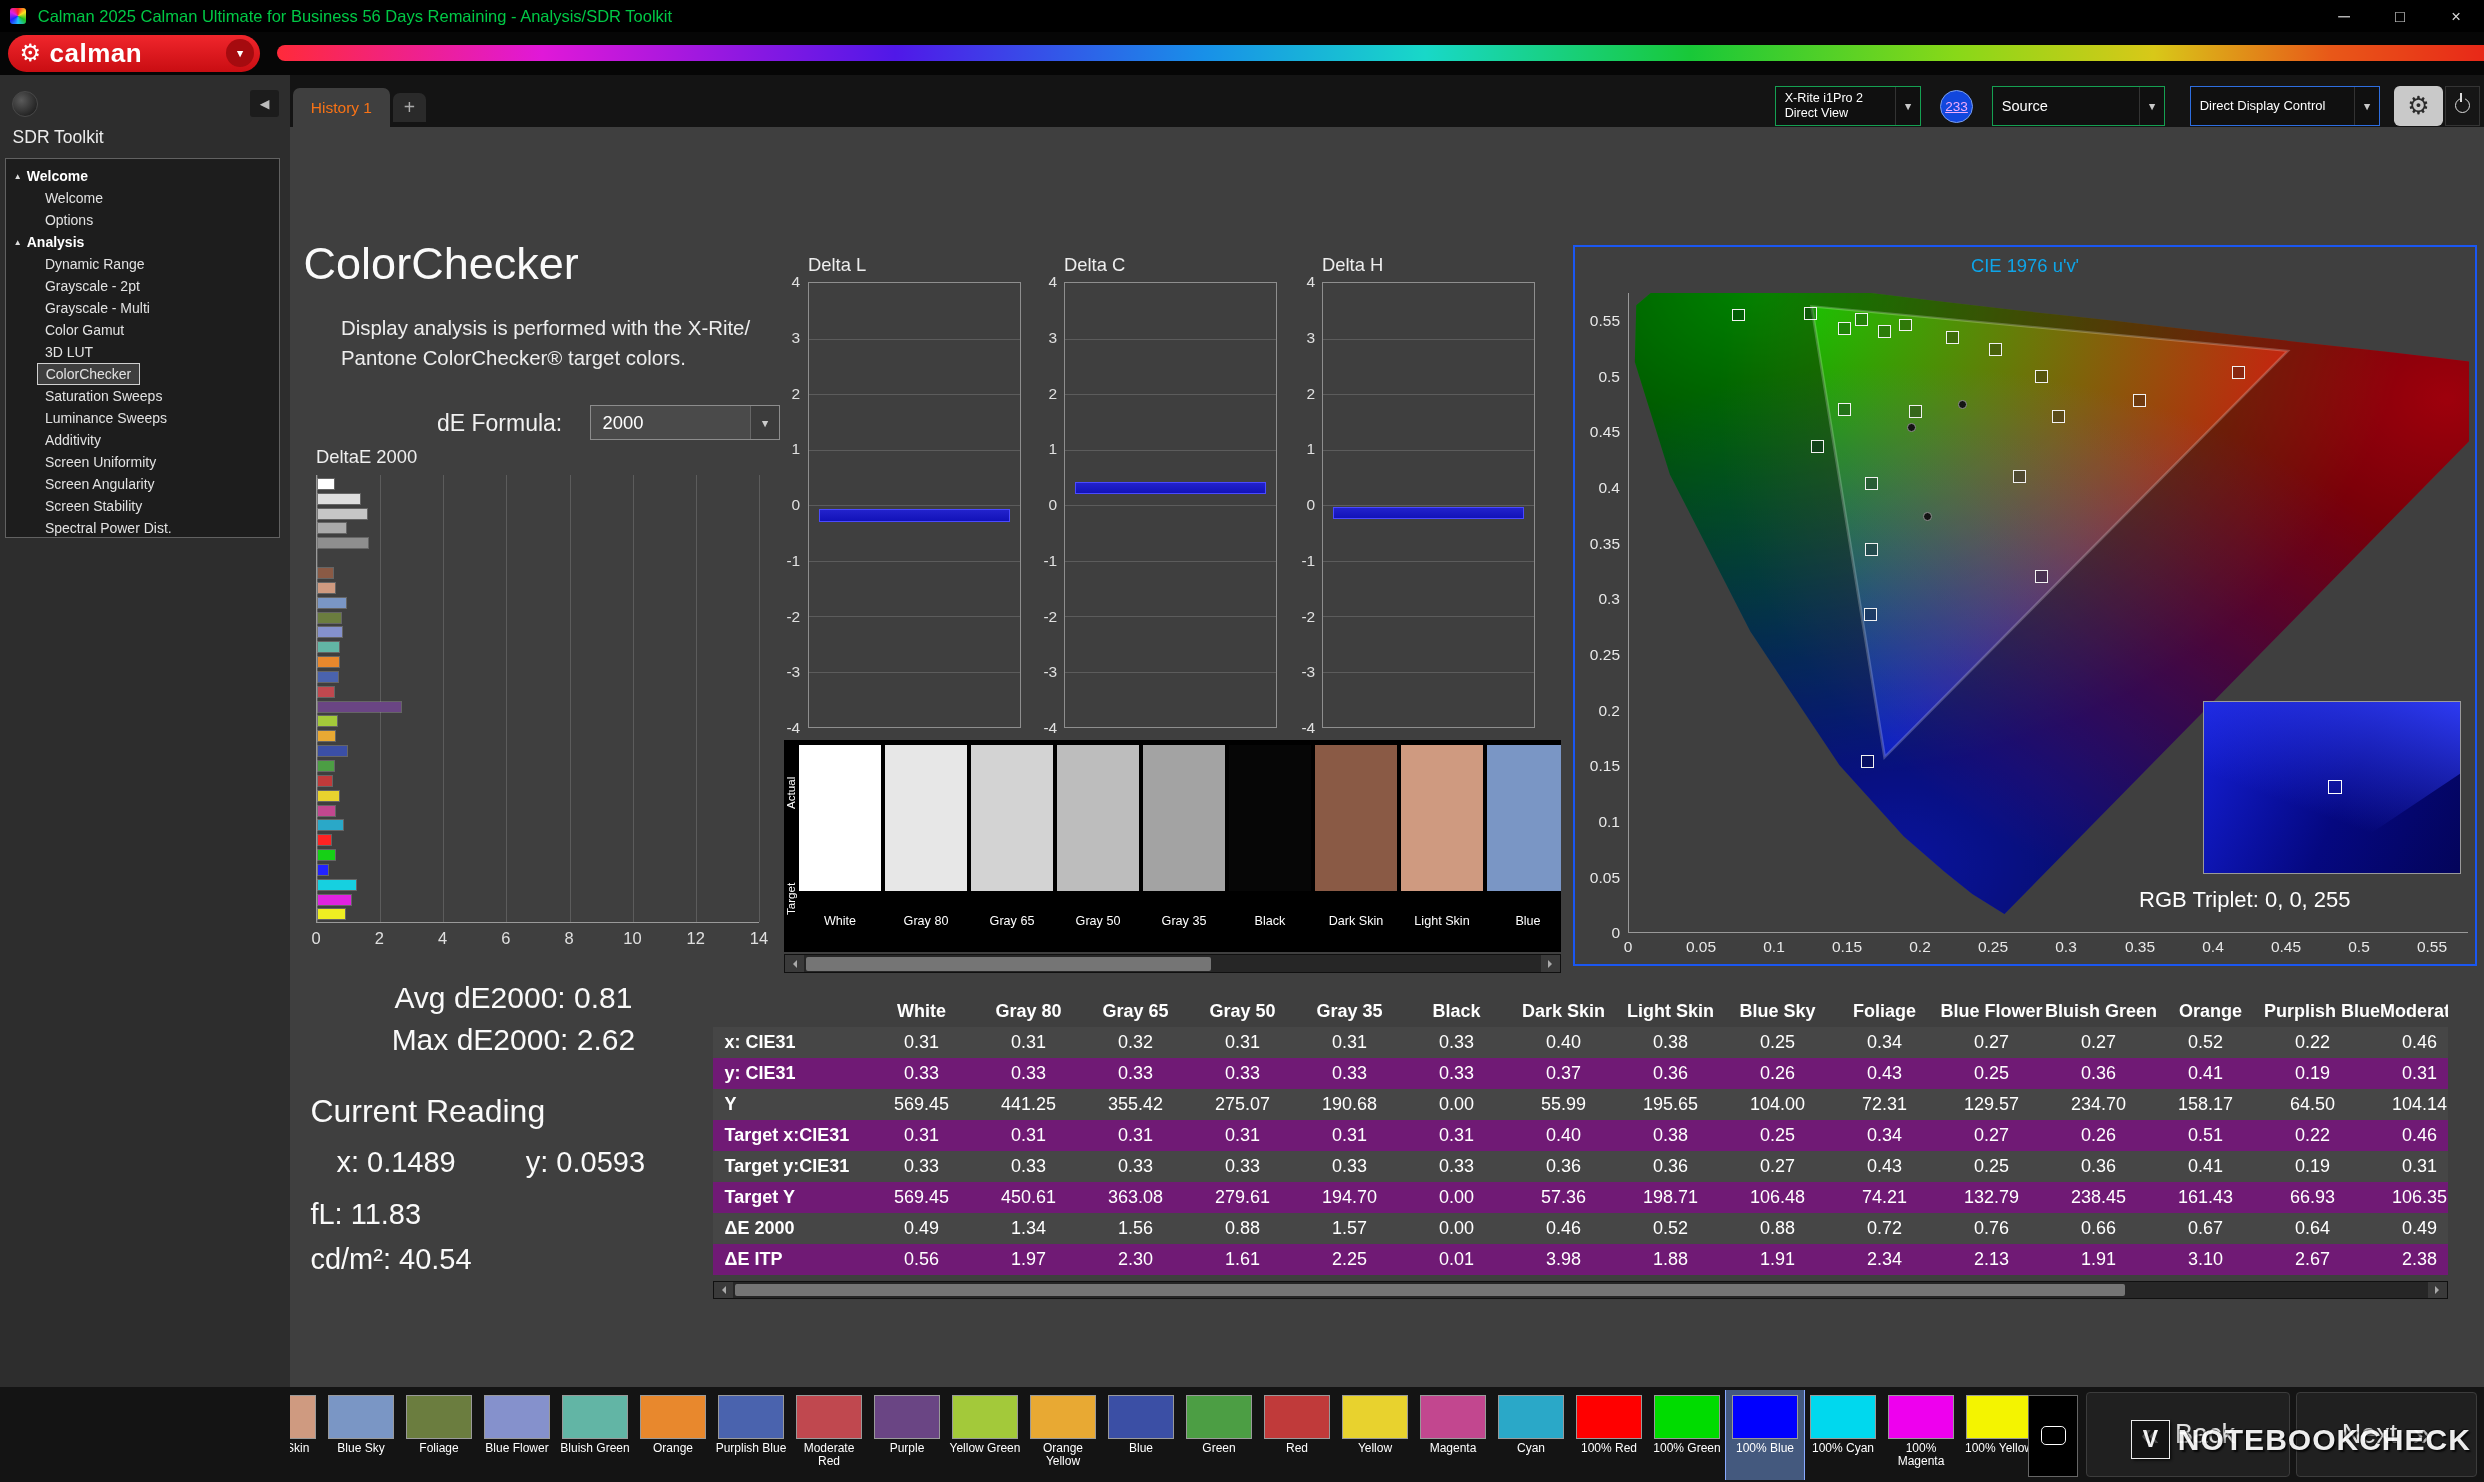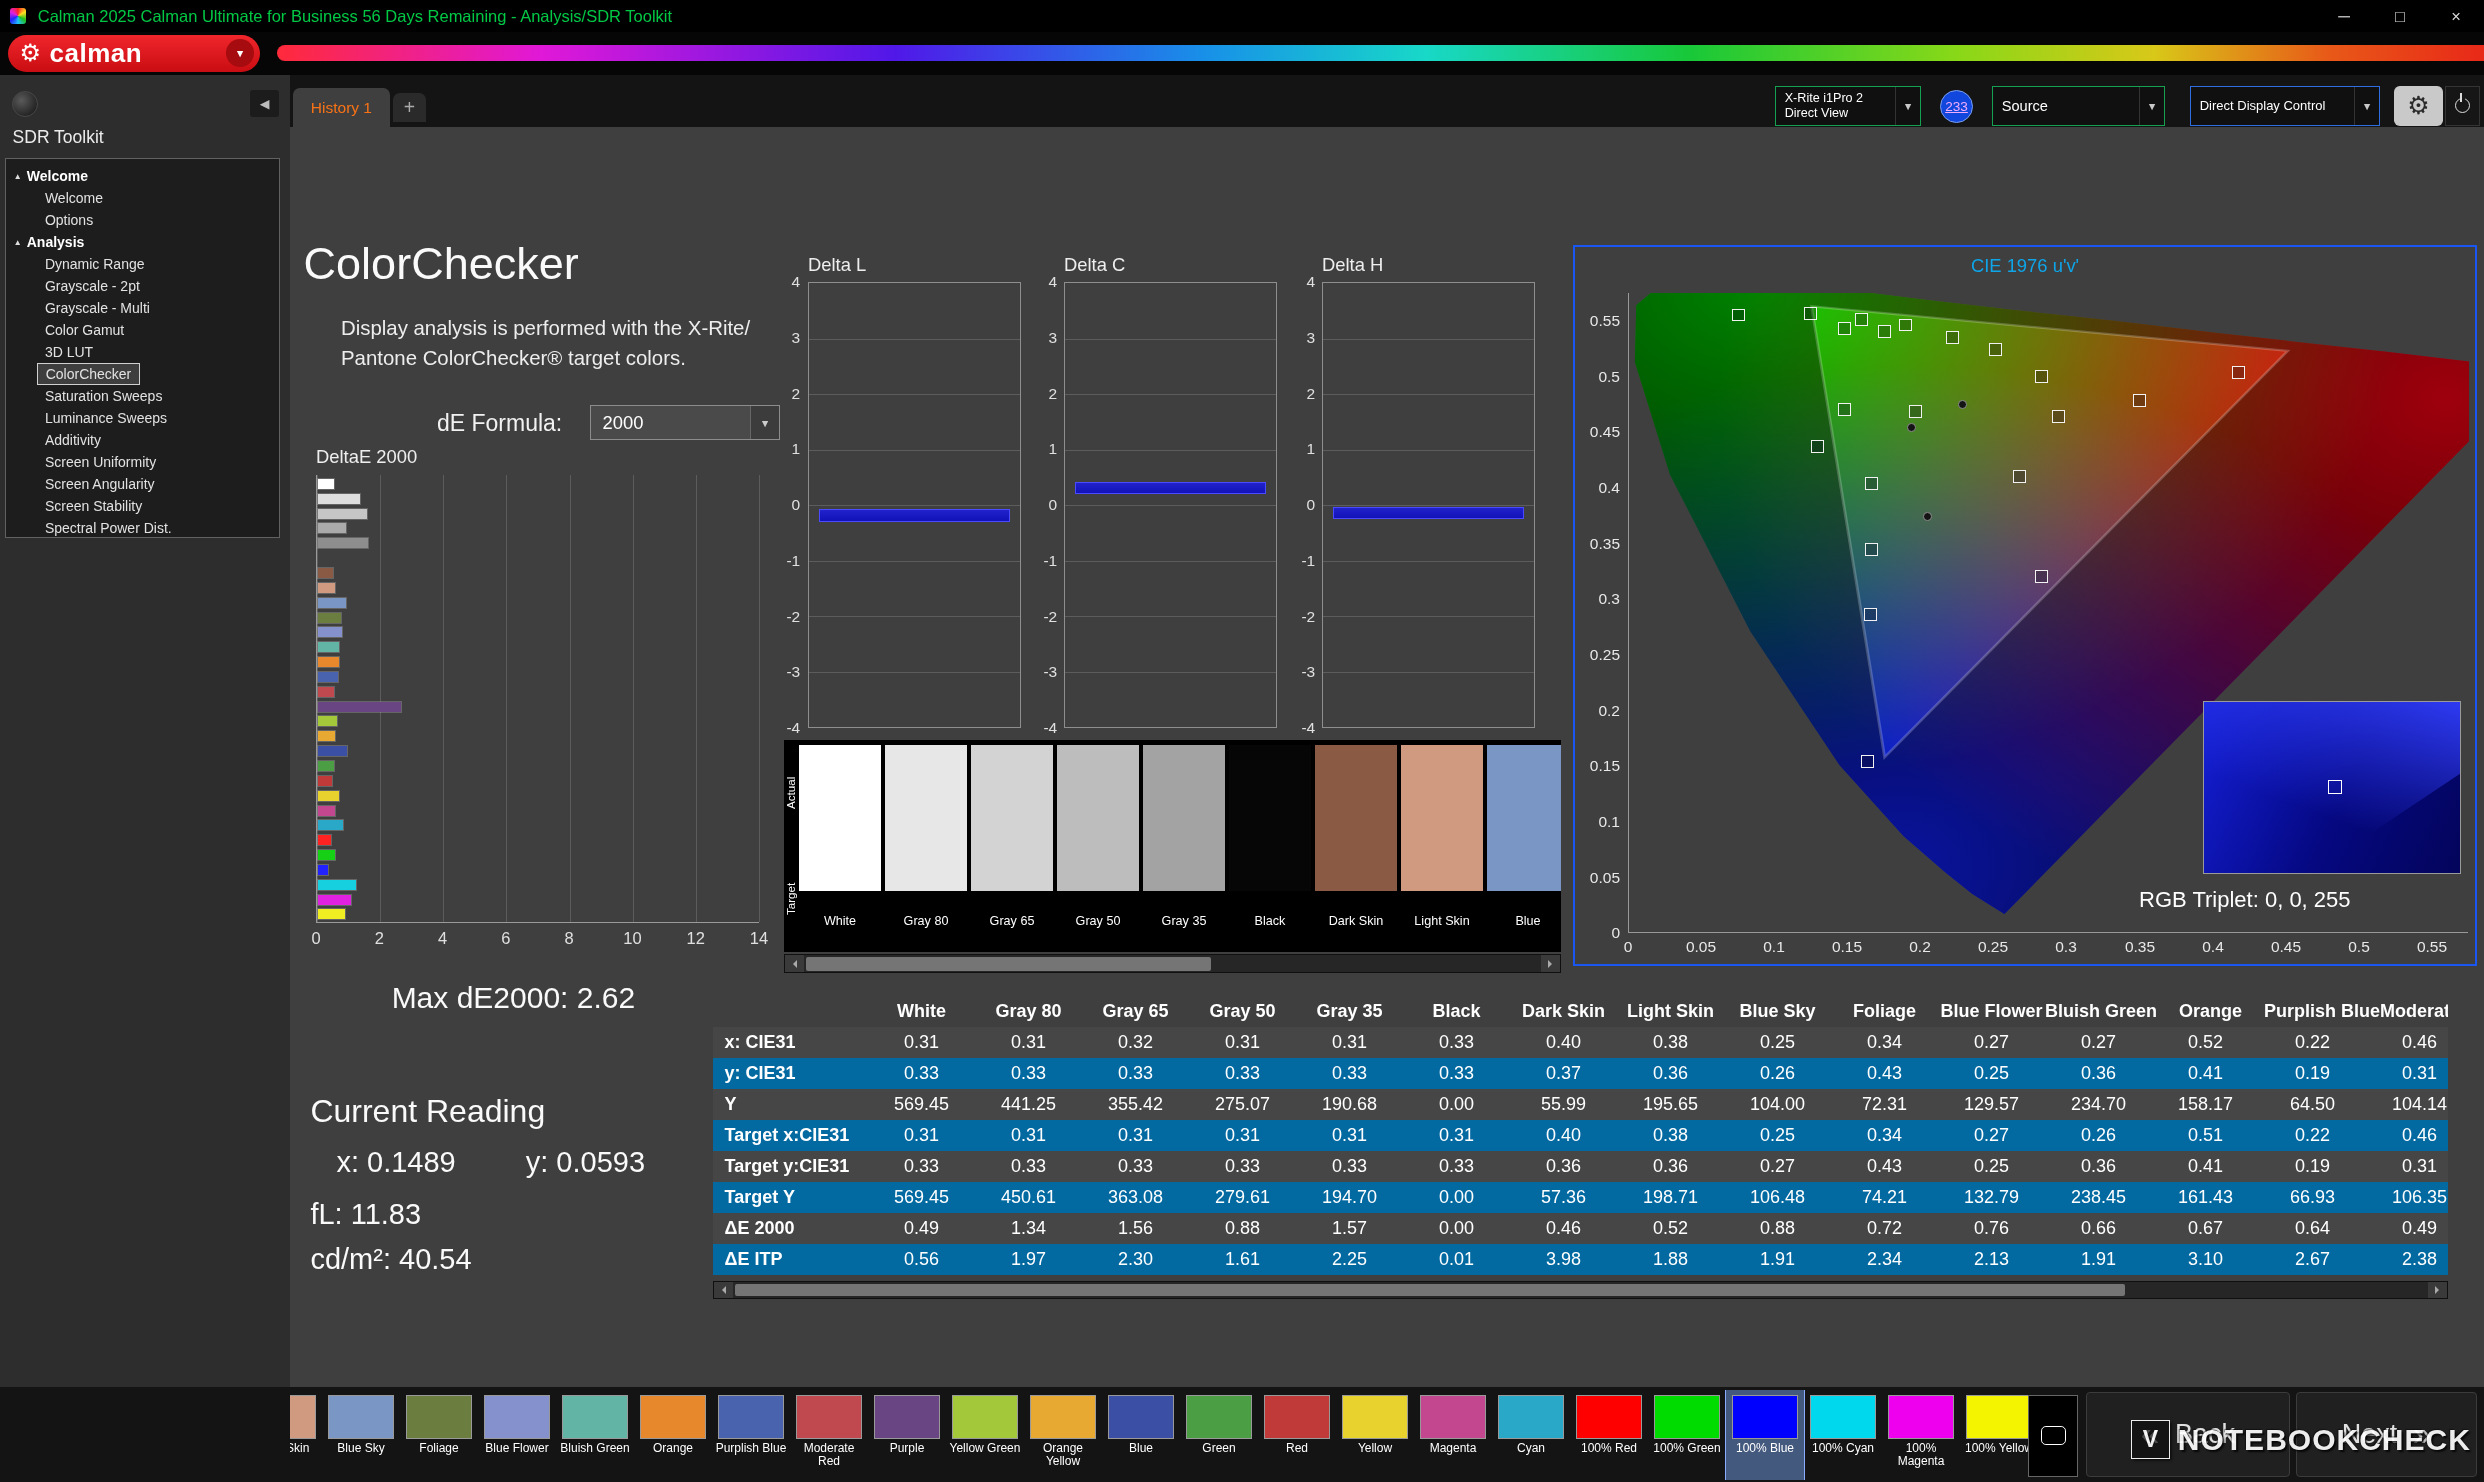--- a/index.html
+++ b/index.html
@@ -117,21 +117,21 @@
   #stat-fl{position:absolute;left:20.4px;top:1071px;font-size:29px;color:#fafafa;}
   #stat-cd{position:absolute;left:20.4px;top:1116px;font-size:29px;color:#fafafa;}
 
   
   #results-table{position:absolute;left:423px;top:868px;width:1735px;overflow:hidden;}
   .thead-row{display:flex;height:32px;align-items:center;}
   .th{flex:0 0 107px;text-align:center;color:#fff;font-weight:bold;font-size:18px;white-space:nowrap;}
   .th.corner{flex:0 0 155px;}
   .trow{display:flex;height:31px;align-items:center;}
   .trow.even{background:#464646;}
-  .trow.odd{background:#0369a1;}
+  .trow.odd{background:#701a75;}
   .rowlabel{flex:0 0 155px;color:#fff;font-weight:bold;font-size:18px;padding-left:11.6px;white-space:nowrap;}
   .cell{flex:0 0 107px;text-align:center;color:#fff;font-size:18px;white-space:nowrap;}
 
   
   #bottombar{position:absolute;left:0;top:1387px;width:2484px;height:96px;background:#141414;overflow:hidden;}
   #pattern-bar{position:absolute;left:290px;top:2.9px;width:1747px;height:90px;display:flex;overflow:hidden;}
   .patch-btn{width:78px;flex:0 0 78px;display:flex;flex-direction:column;align-items:center;padding-top:4.9px;}
   .patch-btn:first-child{margin-left:-46px;}
   .patch-btn.selected{background:#44597e;outline:1px solid #88aaff;}
   .patch-color{width:66px;height:44px;border:1px solid #999;}
@@ -510,20 +510,21 @@
           <div class="cie-xtick" style="left: 804px;">0.55</div>
         </div>
       <div id="cie-inset">
         <div class="lighter"></div>
         <div id="inset-marker"></div>
       </div>
       <div id="rgb-triplet">RGB Triplet: 0, 0, 255</div>
     </div>
 
     <div id="stat-avgmax">
+      <div>Avg dE2000: 0.81</div>
       <div>Max dE2000: 2.62</div>
     </div>
     <div id="stat-current">Current Reading</div>
     <div id="stat-xy">
       <span>x: 0.1489</span>
       <span>y: 0.0593</span>
     </div>
     <div id="stat-fl">fL: 11.83</div>
     <div id="stat-cd">cd/m²: 40.54</div>
 

